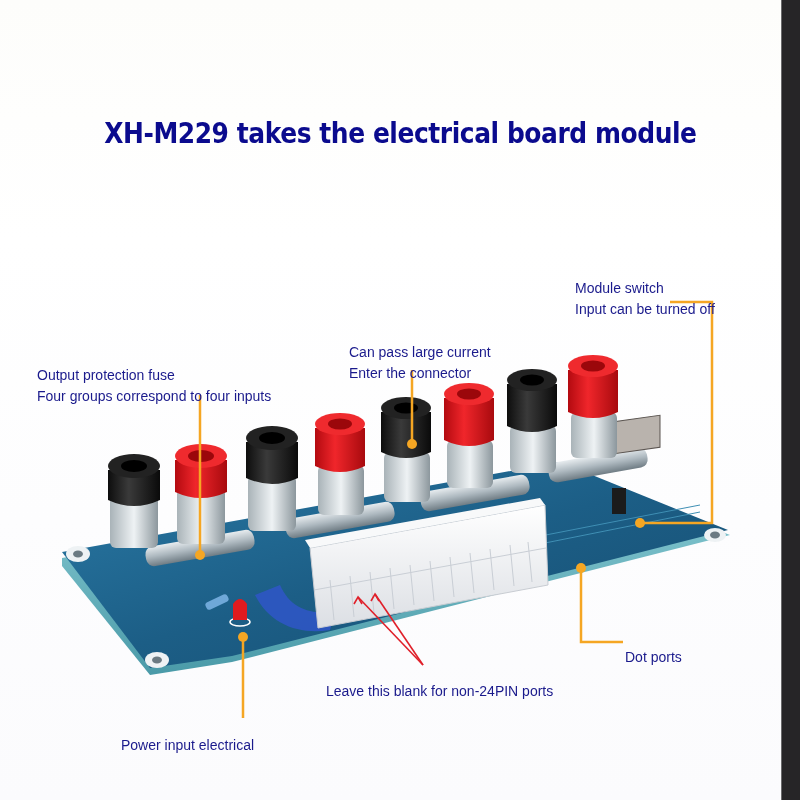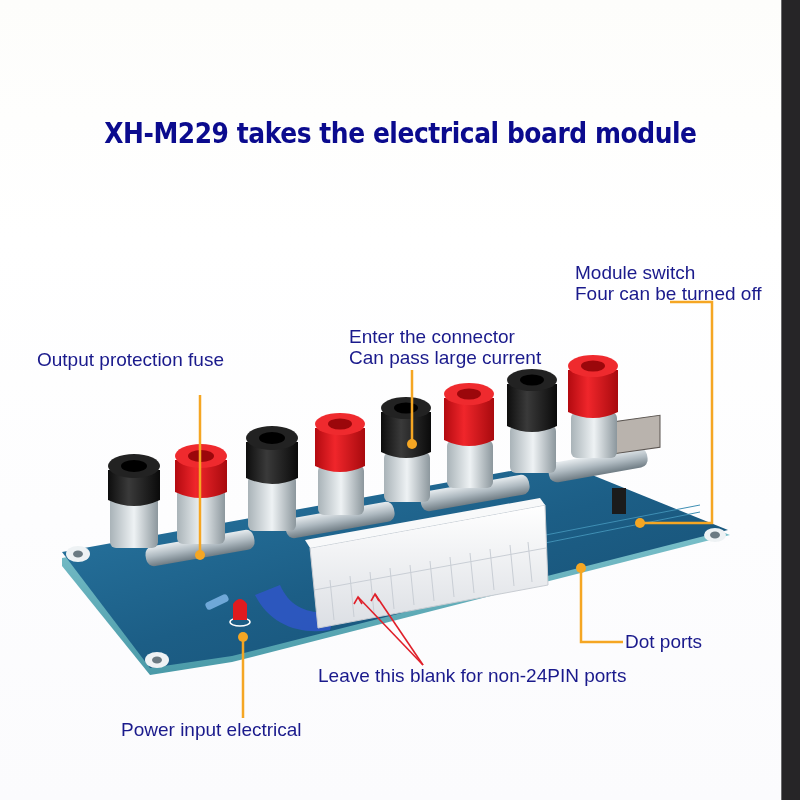--- a/index.html
+++ b/index.html
@@ -10,21 +10,21 @@
     }
     .canvas { position: absolute; left: 0; top: 0; width: 781px; height: 800px;
       background: linear-gradient(180deg, #fdfdfb 0%, #ffffff 30%, #fbfbfd 100%); }
     .right-band { position: absolute; left: 781px; top: 0; width: 19px; height: 800px;
       background: #262527; border-left: 1px solid #6a6a6c; box-sizing: border-box; }
     .title {
       position: absolute; left: 0; width: 800px; top: 116px; text-align: center;
       font-family: "DejaVu Sans", sans-serif; font-weight: bold; font-size: 29px;
       color: #0b0b8e; letter-spacing: -0.5px; transform: scaleX(0.86); transform-origin: 403px 0;
     }
-    .label { position: absolute; color: #1a1a8c; font-size: 19px; line-height: 20.5px; white-space: nowrap; }
+    .label { position: absolute; color: #1a1a8c; font-size: 14px; line-height: 20.5px; white-space: nowrap; margin-top: 15px; }
     .label div { display: block; }
     svg.scene { position: absolute; left: 0; top: 0; }
   </style>
 </head>
 <body>
 
 <div class="canvas"></div>
 <div class="right-band"></div>
 
 <div class="title">XH-M229 takes the electrical board module</div>
@@ -207,35 +207,36 @@
   <g stroke="#e0202a" stroke-width="1.6" fill="none">
     <line x1="358" y1="597" x2="423" y2="665"></line>
     <line x1="375" y1="594" x2="423" y2="665"></line>
     <polyline points="354,604 358,597 362,604"></polyline>
     <polyline points="371,601 375,594 379,601"></polyline>
   </g>
 </svg>
 
 <div class="label" style="left:575px; top:263px;">
   <div>Module switch</div>
-  <div>Four can be turned off</div>
+  <div>Input can be turned off</div>
 </div>
 
 <div class="label" style="left:349px; top:327px;">
+  <div>Can pass large current</div>
   <div>Enter the connector</div>
-  <div>Can pass large current</div>
 </div>
 
 <div class="label" style="left:37px; top:350px;">
   <div>Output protection fuse</div>
+  <div>Four groups correspond to four inputs</div>
 </div>
 
 <div class="label" style="left:625px; top:632px;">
   <div>Dot ports</div>
 </div>
 
-<div class="label" style="left:318px; top:666px;">
+<div class="label" style="left:326px; top:666px;">
   <div>Leave this blank for non-24PIN ports</div>
 </div>
 
 <div class="label" style="left:121px; top:720px;">
   <div>Power input electrical</div>
 </div>
 
 </body></html>

